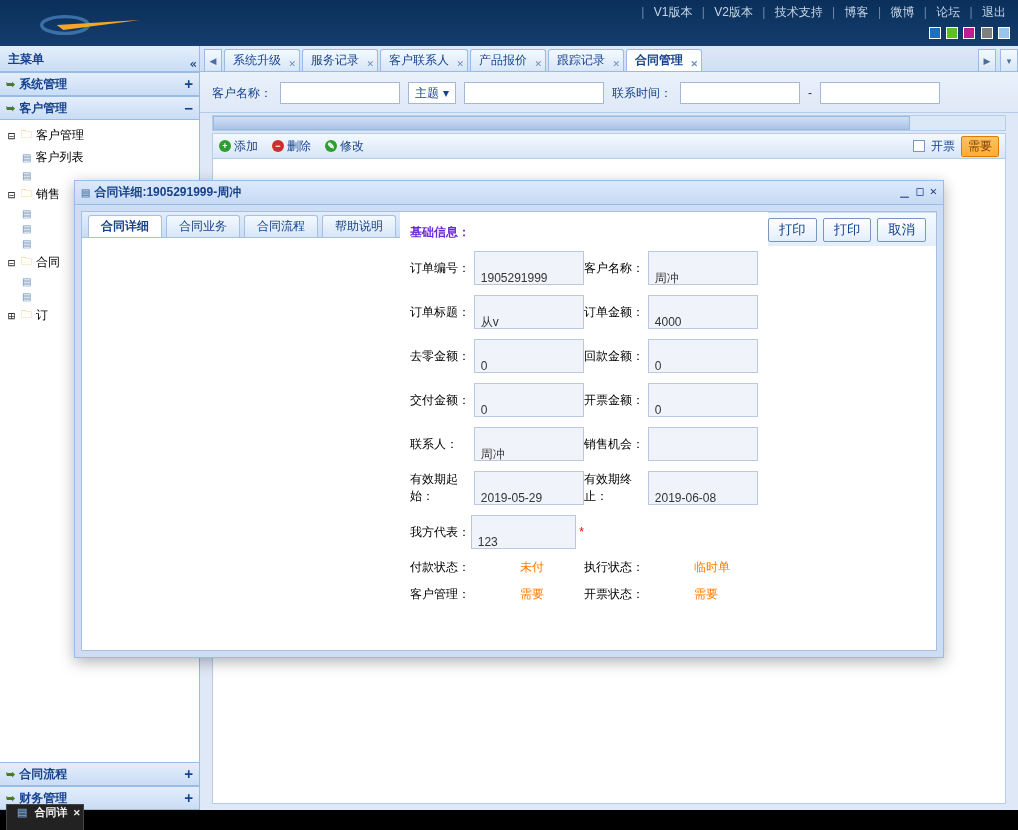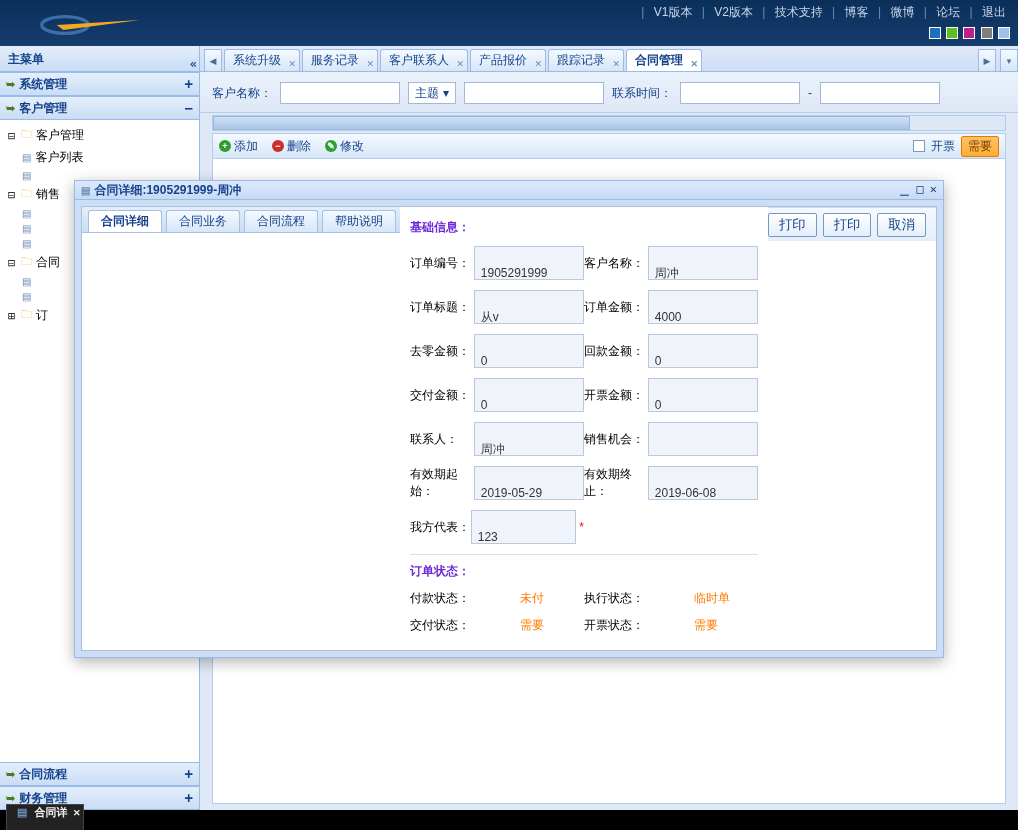--- a/index.html
+++ b/index.html
@@ -332,34 +332,33 @@
           </div>
       </div>
       <div class="form-row">
         <div class="form-col">
             <label>我方代表：</label>
             <div class="val-input">123</div>
             <span class="req">*</span>
           </div>
       </div>
 
-      <div class="section-title" style="border-top:1px solid #d6e2f1;padding-top:8px;">订单状态：</div>
       <div class="form-row">
         <div class="form-col">
             <label>付款状态：</label>
             <span class="status-val">未付</span>
           </div>
         <div class="form-col">
             <label>执行状态：</label>
             <span class="status-val">临时单</span>
           </div>
       </div>
       <div class="form-row">
         <div class="form-col">
-            <label>交付状态：</label>
+            <label>客户管理：</label>
             <span class="status-val">需要</span>
           </div>
         <div class="form-col">
             <label>开票状态：</label>
             <span class="status-val">需要</span>
           </div>
       </div>
     </div>
     <div class="btn-bar">
       <button>打印</button>

